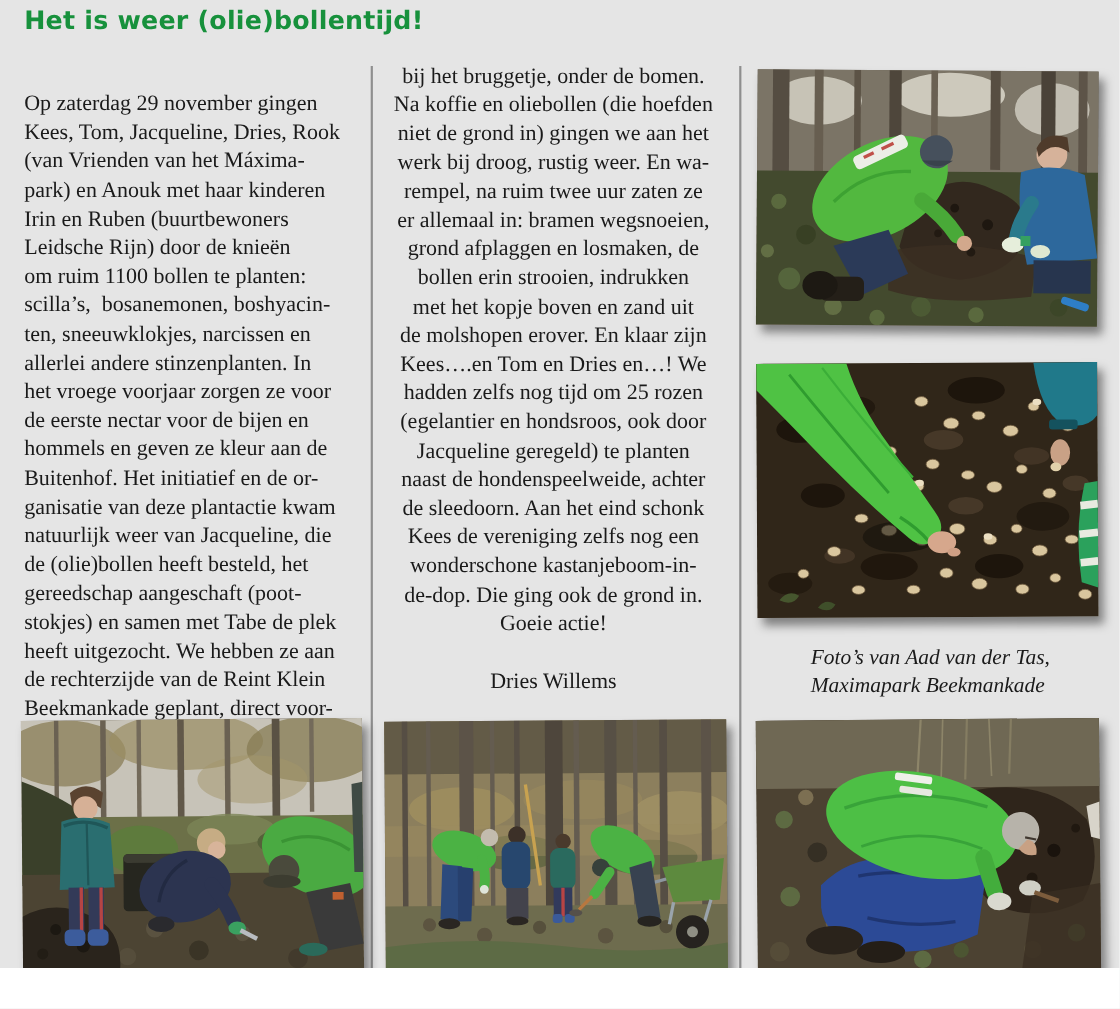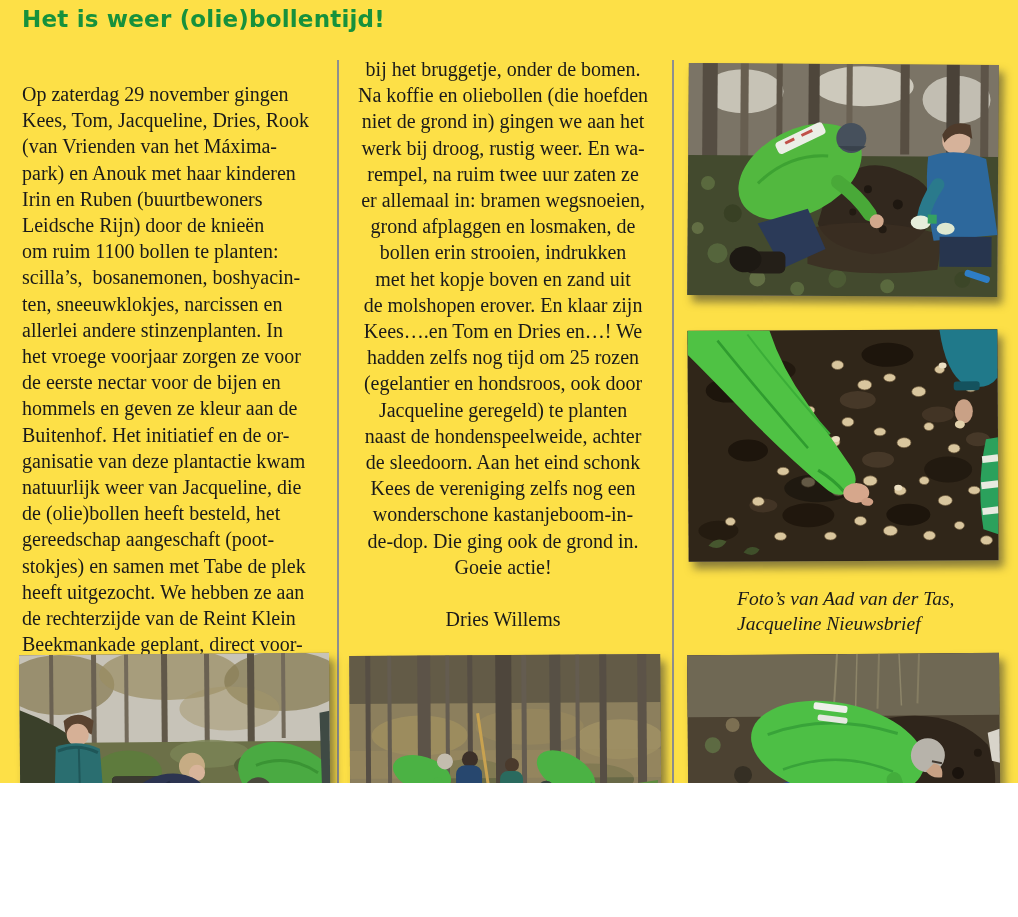--- a/index.html
+++ b/index.html
@@ -1,16 +1,16 @@
 <!DOCTYPE html>
 <html><head>
 <meta charset="utf-8">
 <style>
   html,body{margin:0;padding:0;background:#ffffff;}
-  .page{position:relative;width:1018px;height:783px;background:#fde047;overflow:hidden;
+  .page{position:relative;width:1018px;height:880px;background:#e5e5e5;overflow:hidden;
         font-family:"Liberation Serif",serif;color:#1a1a1a;}
   .title{position:absolute;left:22px;top:6px;margin:0;
          font-family:"DejaVu Sans",sans-serif;font-weight:bold;font-size:23px;
          color:#17913c;letter-spacing:.2px;}
   .bodytext{position:absolute;white-space:pre;font-size:20px;line-height:26.2px;}
   .col1{left:22px;top:56px;margin-top:25px;}
   .col2{left:358px;top:56px;text-align:center;}
   .divider{position:absolute;top:60px;width:2px;height:825px;background:#8f8f8f;}
   .d1{left:337px;}
   .d2{left:672px;}
@@ -202,21 +202,21 @@
       <ellipse cx="276" cy="82" rx="9" ry="12" fill="#c9a186"></ellipse>
       <ellipse cx="272" cy="95" rx="5" ry="4" fill="#e2d2ac"></ellipse>
       <path d="M298 110 L310 108 L310 205 L295 200 Q288 155 298 110 Z" fill="#2ba15c"></path>
       <rect x="294" y="126" width="16" height="7" fill="#e8eae0" transform="rotate(-6 302 129)"></rect>
       <rect x="293" y="152" width="17" height="7" fill="#e8eae0" transform="rotate(-6 302 155)"></rect>
       <rect x="294" y="178" width="16" height="7" fill="#e8eae0" transform="rotate(-6 302 181)"></rect>
     </svg>
   </div>
 
   <div class="caption">Foto’s van Aad van der Tas,
-Jacqueline Nieuwsbrief</div>
+Maximapark Beekmankade</div>
 
   <div class="photo" id="photo3">
     <svg viewBox="0 0 310 230" preserveAspectRatio="none" role="img" aria-label="Boy in teal jacket watching woman in navy coat and man in green jacket planting bulbs">
       <rect width="310" height="230" fill="#c7c3b8"></rect>
       <ellipse cx="40" cy="30" rx="55" ry="30" fill="#8d825c" opacity=".8"></ellipse>
       <ellipse cx="150" cy="20" rx="70" ry="26" fill="#9a8d62" opacity=".7"></ellipse>
       <ellipse cx="265" cy="28" rx="60" ry="30" fill="#877c54" opacity=".75"></ellipse>
       <ellipse cx="210" cy="55" rx="50" ry="22" fill="#a3966a" opacity=".5"></ellipse>
       <rect x="30" y="0" width="4" height="85" fill="#6a6152"></rect>
         <rect x="72" y="0" width="5" height="95" fill="#6a6152"></rect>

